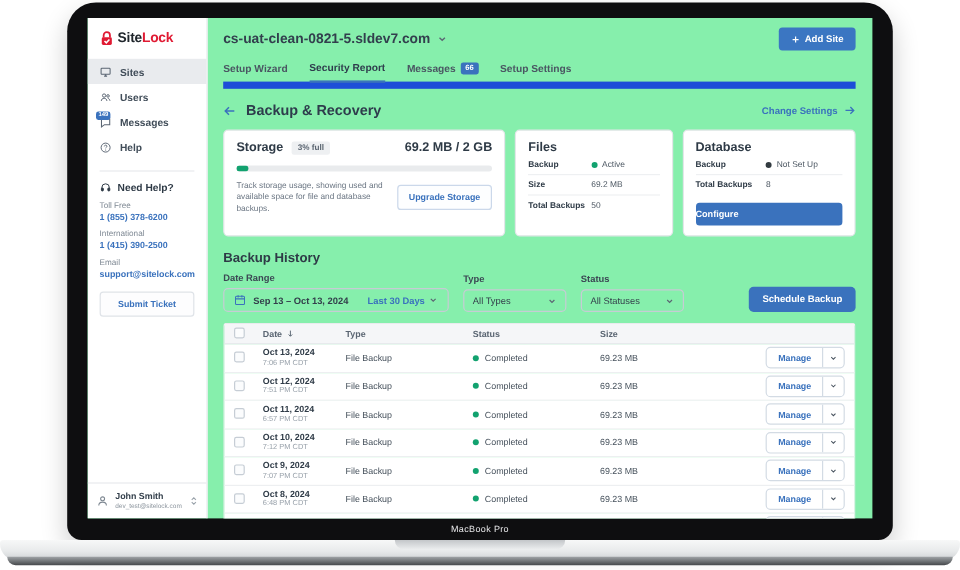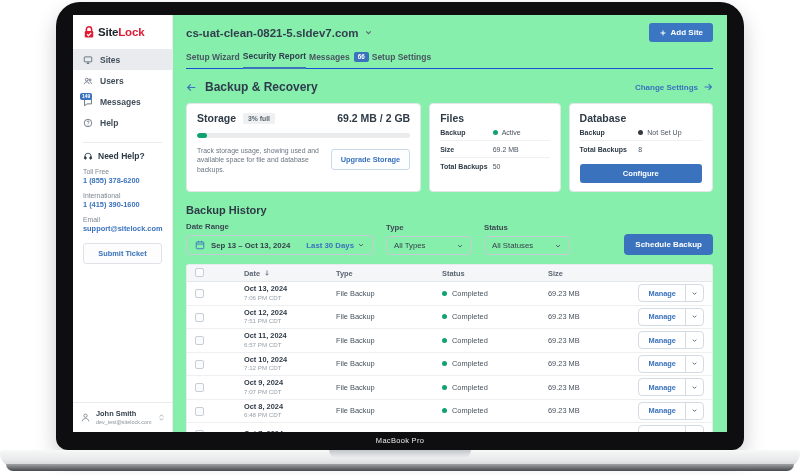--- a/index.html
+++ b/index.html
@@ -48,21 +48,21 @@
   .user-email { font-size:5.4px; color:#8b949d; }
   .user svg.ud { margin-left:auto; color:#9aa3ab; }
 
   
   .main { flex:1; min-width:0; padding:8px 14px 0 13px; display:flex; flex-direction:column; }
   .m-head { display:flex; align-items:center; }
   .site-name { font-size:11.5px; font-weight:600; color:#323f4d; }
   .site-chev { margin-left:5px; color:#5b6673; display:inline-flex; cursor:pointer; }
   .add-btn { margin-left:auto; background:#3b76c2; color:#fff; font-size:8px; font-weight:600;
              padding:5px 10px; border-radius:3px; display:flex; align-items:center; gap:4px; cursor:pointer; }
-  .tabs { display:flex; gap:3px; margin-top:9px; border-bottom:1px solid #1d4ed8; }
+  .tabs { display:flex; gap:18px; margin-top:9px; border-bottom:6px solid #1d4ed8; }
   .tab { padding-bottom:6px; font-size:8.5px; font-weight:600; color:#4a5662; cursor:pointer;
          display:flex; align-items:center; gap:4px; }
   .tab.active { color:#2e3c4c; border-bottom:2px solid #3b73bb; margin-bottom:-1px; }
   .tab-badge { background:#3a72bd; color:#fff; font-size:6.3px; font-weight:700; padding:1.5px 4px; border-radius:2px; }
 
   .page-head { display:flex; align-items:center; margin-top:11px; }
   .back-ic { color:#3a72bd; display:inline-flex; margin-right:8px; cursor:pointer; }
   .page-title { font-size:12px; font-weight:700; color:#2e3c4c; }
   .chg { margin-left:auto; display:flex; align-items:center; gap:5px; color:#3a72bd;
          font-size:8px; font-weight:600; cursor:pointer; }
@@ -81,39 +81,39 @@
   .upgrade-btn { border:1px solid #cbd8ea; background:#fdfeff; color:#3a72bd; font-size:7.4px; font-weight:700;
                  padding:5px 9px; border-radius:3px; white-space:nowrap; cursor:pointer; }
   .files { flex:1; } .database { flex:1.12; }
   .kv { display:flex; align-items:center; margin-top:5px; padding-bottom:4px; border-bottom:1px solid #eef0f2; }
   .kv:last-child, .kv.noline { border-bottom:none; }
   .kv-label { width:48%; font-size:7px; font-weight:700; color:#2f3b47; }
   .kv-val { font-size:7px; color:#4a5560; display:flex; align-items:center; gap:4px; }
   .dot { width:5px; height:5px; border-radius:50%; display:inline-block; }
   .dot.green { background:#12a26f; } .dot.dark { background:#333b41; }
   .cfg-btn { margin-top:7px; background:#3a72bd; color:#fff; font-size:7.6px; font-weight:700;
-             text-align:center; padding:5px 0; border-radius:3px; cursor:pointer; }
+             padding:5px 0; border-radius:3px; cursor:pointer; }
 
   .hist-title { margin-top:12px; font-size:11px; font-weight:700; color:#2e3a46; }
   .filters { display:flex; align-items:flex-end; gap:12px; margin-top:6px; }
   .fgroup .flabel { font-size:7.8px; font-weight:700; color:#3c4854; margin-bottom:4px; }
   .daterange { display:flex; align-items:center; gap:6px; border:1px solid #c6ccd4; border-radius:4px;
                padding:4px 8px; cursor:pointer; }
   .dr-val { font-size:7.8px; font-weight:600; color:#333f4b; }
   .dr-preset { font-size:7.8px; color:#3a72bd; font-weight:600; margin-left:10px; display:flex; align-items:center; gap:3px; }
   .select { display:flex; align-items:center; justify-content:space-between; width:86px; border:1px solid #c6ccd4;
             border-radius:4px; padding:4px 7px; font-size:7.8px; color:#333f4b; cursor:pointer; }
   .sched-btn { margin-left:auto; background:#3a72bd; color:#fff; font-size:8px; font-weight:700;
                padding:6px 11px; border-radius:4px; cursor:pointer; }
 
   .table { margin-top:9px; border:1px solid #e9ebee; border-bottom:none; border-radius:3px 3px 0 0; }
   .thead { display:flex; align-items:center; height:17px; padding:0 8px; background:#f5f6f8;
            border-bottom:1px solid #e4e7ea; font-size:7.4px; font-weight:700; color:#5a6572; }
   .trow { display:flex; align-items:center; height:23.5px; padding:0 8px; border-bottom:1px solid #edeff1; background:#fff; }
-  .c-check { width:24px; } .c-date { width:92px;margin-left:25px; } .c-type { width:106px; }
+  .c-check { width:24px; } .c-date { width:69px; } .c-type { width:106px; }
   .c-status { width:106px; display:flex; align-items:center; gap:5px; }
   .c-size { flex:1; } .c-action { width:78px; display:flex; justify-content:flex-end; }
   .cbx { width:9px; height:9px; border:1px solid #c6cdd5; border-radius:2px; background:#fbfcfd; display:inline-block; cursor:pointer; }
   .rd { font-size:7.4px; font-weight:700; color:#2f3b47; line-height:1.2; }
   .rt { font-size:6.2px; color:#98a1aa; line-height:1.2; }
   .cell-txt { font-size:7.4px; color:#45505b; }
   .sort-wrap { display:flex; align-items:center; gap:3px; cursor:pointer; }
   .manage { display:inline-flex; align-items:stretch; border:1px solid #d3dbe4; border-radius:4px; overflow:hidden; background:#fff; }
   .manage-main { padding:3.5px 9px; color:#3a72bd; font-size:7.4px; font-weight:700; cursor:pointer; }
   .manage-caret { display:flex; align-items:center; padding:0 5px; border-left:1px solid #d3dbe4; color:#47525e; cursor:pointer; }
@@ -177,21 +177,21 @@
             <svg width="10" height="10" viewBox="0 0 16 16" stroke="#2e3a46" fill="none" stroke-width="1.3">
                 <path d="M3 10V8.5a5 5 0 0 1 10 0V10"></path>
                 <rect x="2.4" y="9" width="2.6" height="4" rx="1.1" fill="#2e3a46"></rect>
                 <rect x="11" y="9" width="2.6" height="4" rx="1.1" fill="#2e3a46"></rect>
               </svg>
             <span>Need Help?</span>
           </div>
           <div class="help-label">Toll Free</div>
           <div class="help-val">1 (855) 378-6200</div>
           <div class="help-label">International</div>
-          <div class="help-val">1 (415) 390-1600</div>
+          <div class="help-val">1 (415) 390-2500</div>
           <div class="help-label">Email</div>
           <div class="help-val">support@sitelock.com</div>
         </div>
         <div class="ticket-btn">Submit Ticket</div>
         <div class="user">
           <svg width="11" height="11" viewBox="0 0 16 16" stroke="#7d8791" fill="none" stroke-width="1.3">
               <circle cx="8" cy="5.4" r="2.4"></circle>
               <path d="M3.4 13.5c0-2.5 2-4.1 4.6-4.1s4.6 1.6 4.6 4.1"></path>
             </svg>
           <span>

